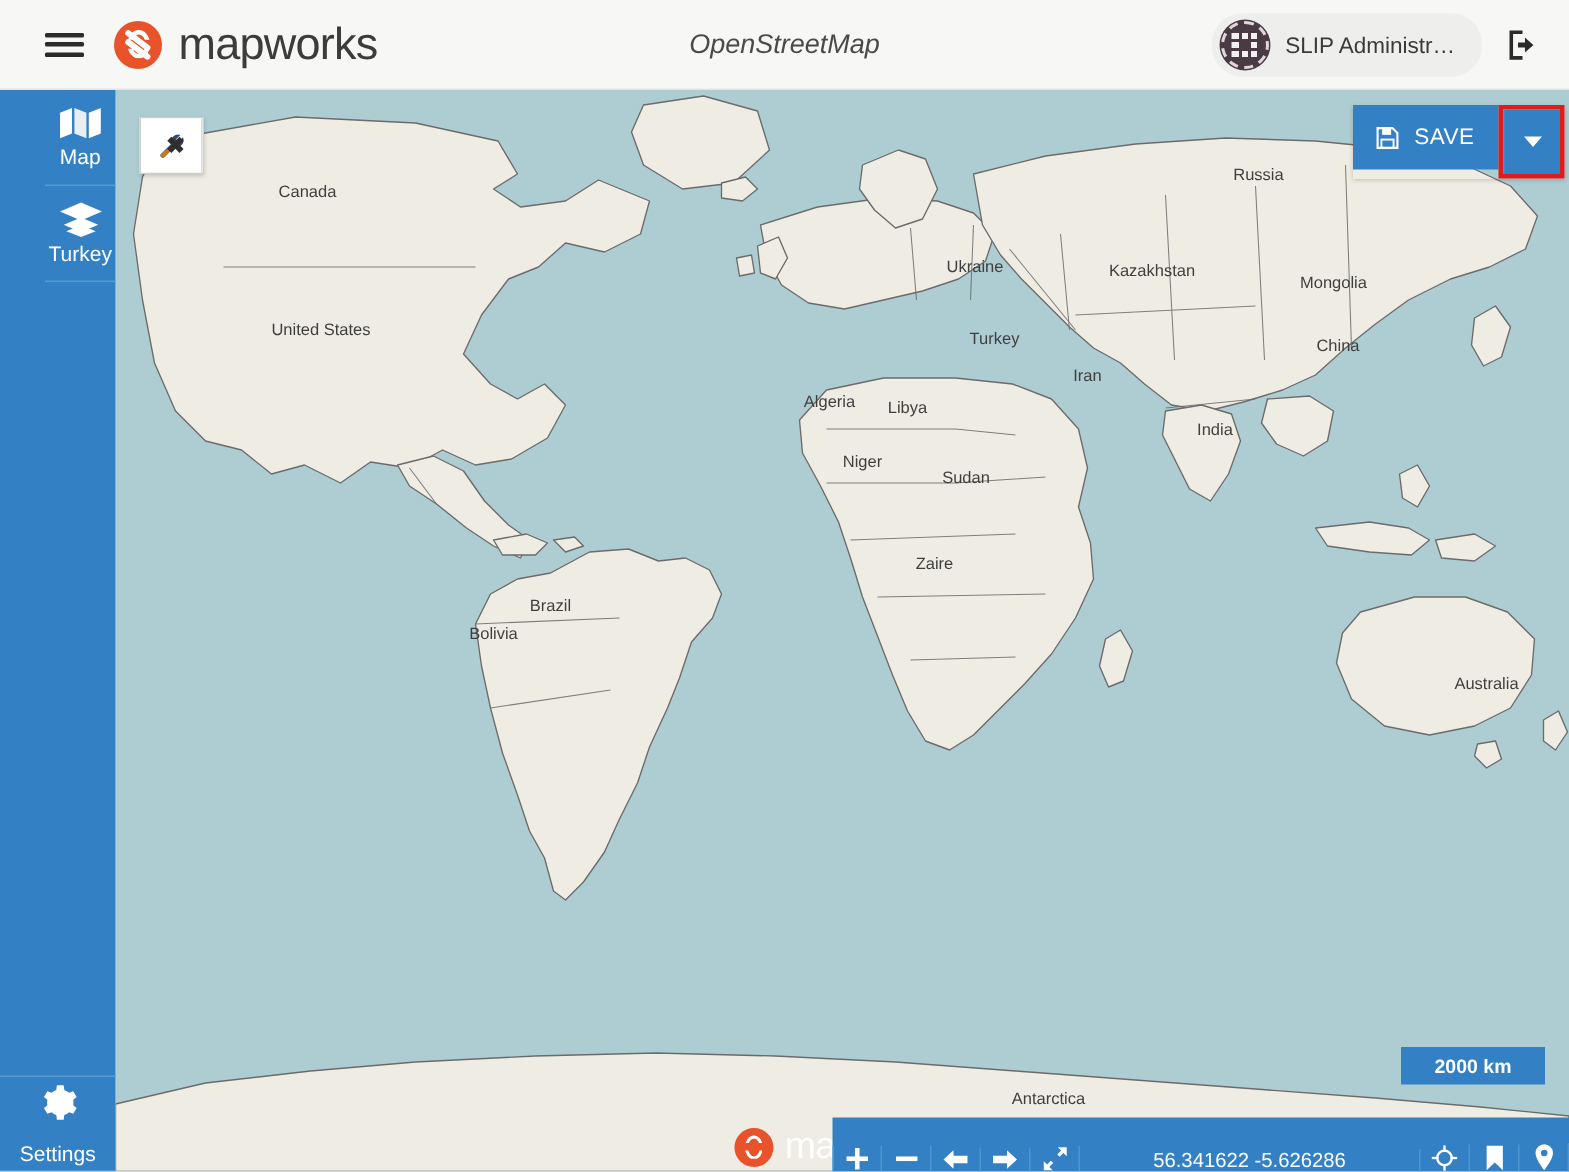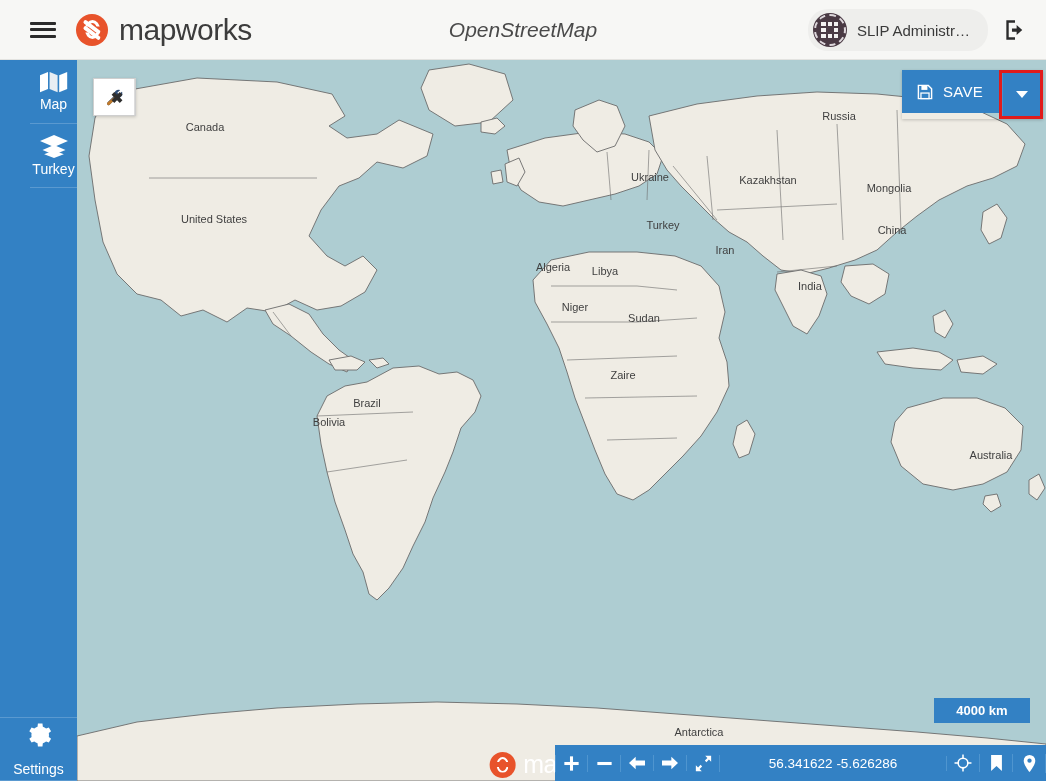--- a/index.html
+++ b/index.html
@@ -43,21 +43,21 @@
     border: 3.4px solid #fff; border-radius: 50%;
     clip-path: polygon(0 0, 100% 0, 100% 34%, 0 34%, 0 66%, 100% 66%, 100% 100%, 0 100%);
   }
   .brand-text {
     font-size: 30px; color: #3c3c3c; margin-left: 11px; letter-spacing: -0.5px;
     font-weight: 500;
   }
 
   .map-title {
     position: absolute; left: 0; right: 0; text-align: center;
-    font-size: 21px; font-style: italic; color: #4a4a4a; pointer-events: none;
+    font-size: 18px; font-style: italic; color: #4a4a4a; pointer-events: none;
   }
 
   .user-zone {
     position: absolute; right: 18px; top: 0; height: 60px;
     display: flex; align-items: center; gap: 14px;
   }
   .user-chip {
     display: flex; align-items: center; gap: 10px;
     background: #eeeeec; border-radius: 20px; padding: 4px 18px 4px 5px;
     cursor: pointer;
@@ -158,21 +158,21 @@
   
   .scalebar {
     position: absolute; right: 16px; bottom: 58px; z-index: 33;
     background: #3381c4; color: #fff; font-size: 13px; font-weight: bold;
     padding: 5px 16px; text-align: center; min-width: 96px;
   }
 
   
   .bottom-toolbar {
     position: absolute; left: 555px; bottom: 0; width: 491px; height: 36px;
-    background: #3381c4; display: flex; align-items: center; z-index: 34; margin-top: 20px;
+    background: #3381c4; display: flex; align-items: flex-end; z-index: 34; margin-top: 20px;
   }
   .tb-btn {
     width: 33px; display: flex; align-items: center; justify-content: center;
     border-right: 1px solid #4f95cf; cursor: pointer; color: #fff;
   }
   .tb-btn:first-child { border-left: 1px solid #4f95cf; }
   .tb-coords {
     flex: 1; display: flex; align-items: center; justify-content: center;
     color: #fff; font-size: 13.5px; border-right: 1px solid #4f95cf;
   }
@@ -389,21 +389,21 @@
       </svg>
       <span>SAVE</span>
     </button>
     <div class="save-caret-outline">
       <button class="save-caret">
         <span class="caret-down"></span>
       </button>
     </div>
   </div>
 
-  <div class="scalebar">4000 km</div>
+  <div class="scalebar">2000 km</div>
 
   <div class="bottom-toolbar">
     <div class="tb-btn">
       <svg width="17" height="17" viewBox="0 0 20 20">
         <rect x="8.2" y="1.6" width="3.6" height="16.8" fill="#fff"></rect>
         <rect x="1.6" y="8.2" width="16.8" height="3.6" fill="#fff"></rect>
       </svg>
     </div>
     <div class="tb-btn">
       <svg width="17" height="17" viewBox="0 0 20 20">

